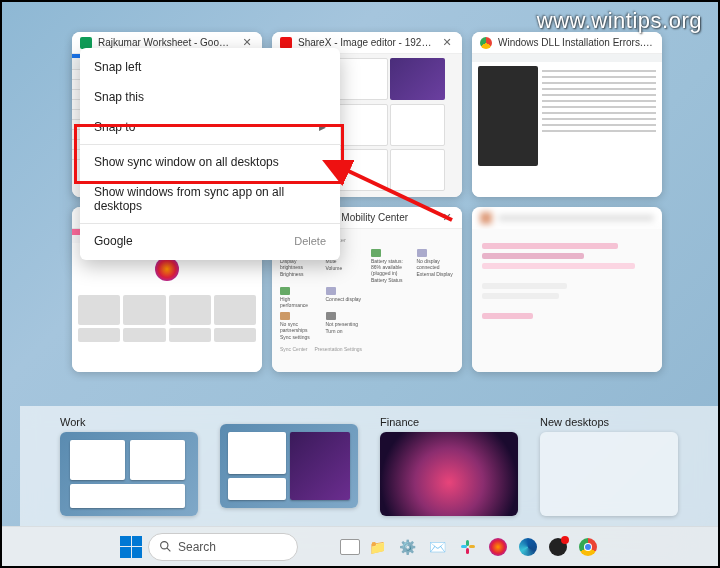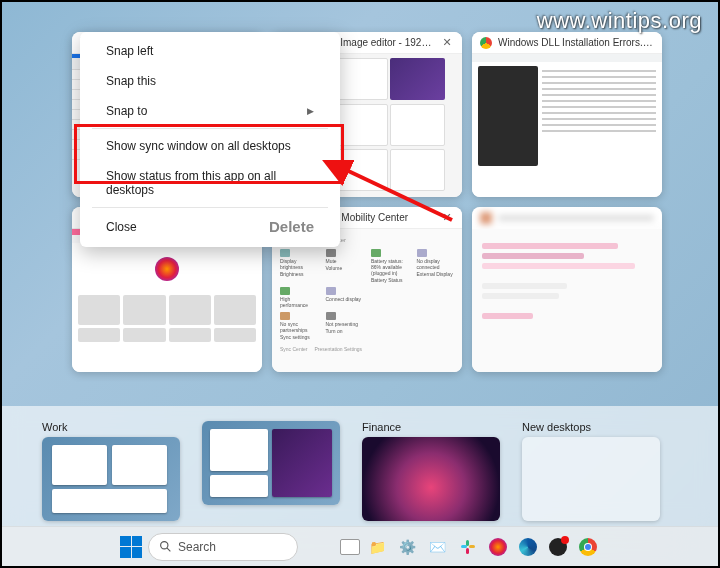--- a/index.html
+++ b/index.html
@@ -18,25 +18,25 @@
   
   .w1 { left: 70px; top: 0; width: 190px; height: 165px; }
   .w2 { left: 270px; top: 0; width: 190px; height: 165px; }
   .w3 { left: 470px; top: 0; width: 190px; height: 165px; }
   
   .w4 { left: 70px; top: 175px; width: 190px; height: 165px; }
   .w5 { left: 270px; top: 175px; width: 190px; height: 165px; }
   .w6 { left: 470px; top: 175px; width: 190px; height: 165px; }
 
   
-  .ctx { position: absolute; left: 78px; top: 30px; width: 260px; background: #fff; border-radius: 6px; box-shadow: 0 6px 20px rgba(0,0,0,0.25); z-index: 50; font-size: 12px; color: #222; padding: 4px 12px; }
+  .ctx { position: absolute; left: 78px; top: 46px; width: 260px; background: #fff; border-radius: 6px; box-shadow: 0 6px 20px rgba(0,0,0,0.25); z-index: 50; font-size: 12px; color: #222; padding: 4px 0; }
   .ctx-item { padding: 8px 14px; display: flex; justify-content: space-between; align-items: center; cursor: default; }
   .ctx-sep { height: 1px; background: #e5e5e5; margin: 2px 0; }
   .ctx-arrow { font-size: 9px; color: #666; }
-  .ctx-shortcut { color: #888; font-size: 15px; font-weight: bold; }
+  .ctx-shortcut { color: #888; font-size: 11px; }
   .ctx-highlight { position: absolute; left: 72px; top: 122px; width: 270px; height: 60px; border: 3px solid #e11; z-index: 51; pointer-events: none; }
   
   
   .red-arrow { position: absolute; left: 320px; top: 158px; z-index: 52; pointer-events: none; }
 
   
   .sheet-bar { height: 4px; background: #1a73e8; }
   .sheet-row { height: 1px; background: #e0e0e0; margin-top: 9px; }
   .sharex-thumb { display: flex; flex-wrap: wrap; gap: 2px; padding: 4px; background: #f5f5f5; }
   .sharex-thumb div { width: 55px; height: 42px; background: linear-gradient(135deg,#4a2d7a,#6b3fa0); border-radius: 2px; }
@@ -51,21 +51,21 @@
   .ff-cards div { flex: 1; height: 30px; background: #ddd; border-radius: 2px; }
   .wmc-thumb { padding: 8px; font-size: 5px; color: #555; }
   .wmc-hdr { font-size: 6px; color: #999; margin-bottom: 6px; }
   .wmc-grid { display: grid; grid-template-columns: repeat(4, 1fr); gap: 4px 8px; }
   .wmc-cell { display: flex; flex-direction: column; align-items: flex-start; gap: 1px; }
   .wmc-ico { width: 10px; height: 8px; background: #8bb; border-radius: 1px; }
   .blank-thumb { padding: 10px; }
   .blank-bars div { height: 6px; margin: 4px 0; border-radius: 2px; }
 
   
-  .vd-strip { position: absolute; left: 0; right: 0; bottom: 40px; height: 120px; background: rgba(255,255,255,0.6); backdrop-filter: blur(10px); display: flex; align-items: flex-start; gap: 22px; padding: 15px 40px; }
+  .vd-strip { position: absolute; left: 18px; right: 0; bottom: 40px; height: 120px; background: rgba(255,255,255,0.6); backdrop-filter: blur(10px); display: flex; align-items: center; gap: 22px; padding: 15px 40px; }
   .vd-item { width: 138px; }
   .vd-label { font-size: 11px; color: #222; margin-bottom: 4px; }
   .vd-thumb { width: 138px; height: 84px; border-radius: 6px; background: linear-gradient(135deg,#5a8bb0,#7fa8c8); box-shadow: 0 1px 4px rgba(0,0,0,0.2); position: relative; overflow: hidden; }
   .vd-thumb .mini { position: absolute; background: #fff; border-radius: 2px; box-shadow: 0 1px 2px rgba(0,0,0,0.3); }
   .vd-new .vd-thumb { background: rgba(255,255,255,0.5); }
 
   
   .taskbar { position: absolute; left: 0; right: 0; bottom: 0; height: 40px; background: rgba(243,243,243,0.85); backdrop-filter: blur(20px); display: flex; align-items: center; justify-content: center; gap: 6px; border-top: 1px solid rgba(0,0,0,0.06); }
   .tb-start { width: 22px; height: 22px; display: grid; grid-template-columns: 1fr 1fr; grid-template-rows: 1fr 1fr; gap: 1px; cursor: pointer; }
   .tb-start div { background: #0078d4; }
@@ -251,25 +251,25 @@
     </div>
   <div class="ctx-item">
       <span>Snap to</span>
       <span class="ctx-arrow">▶</span>
     </div>
   <div class="ctx-sep"></div>
   <div class="ctx-item">
       <span>Show sync window on all desktops</span>
     </div>
   <div class="ctx-item">
-      <span>Show status from this app on all desktops</span>
+      <span>Show windows from sync app on all desktops</span>
     </div>
   <div class="ctx-sep"></div>
   <div class="ctx-item">
-      <span>Close</span>
+      <span>Google</span>
       <span class="ctx-shortcut">Delete</span>
     </div>
 </div>
 <div class="ctx-highlight"></div>
 <svg class="red-arrow" width="140" height="70">
   <defs>
       <marker id="ah" markerWidth="8" markerHeight="8" refX="2" refY="4" orient="auto">
         <polygon points="0 0, 8 4, 0 8" fill="#e11"></polygon>
       </marker>
     </defs>

